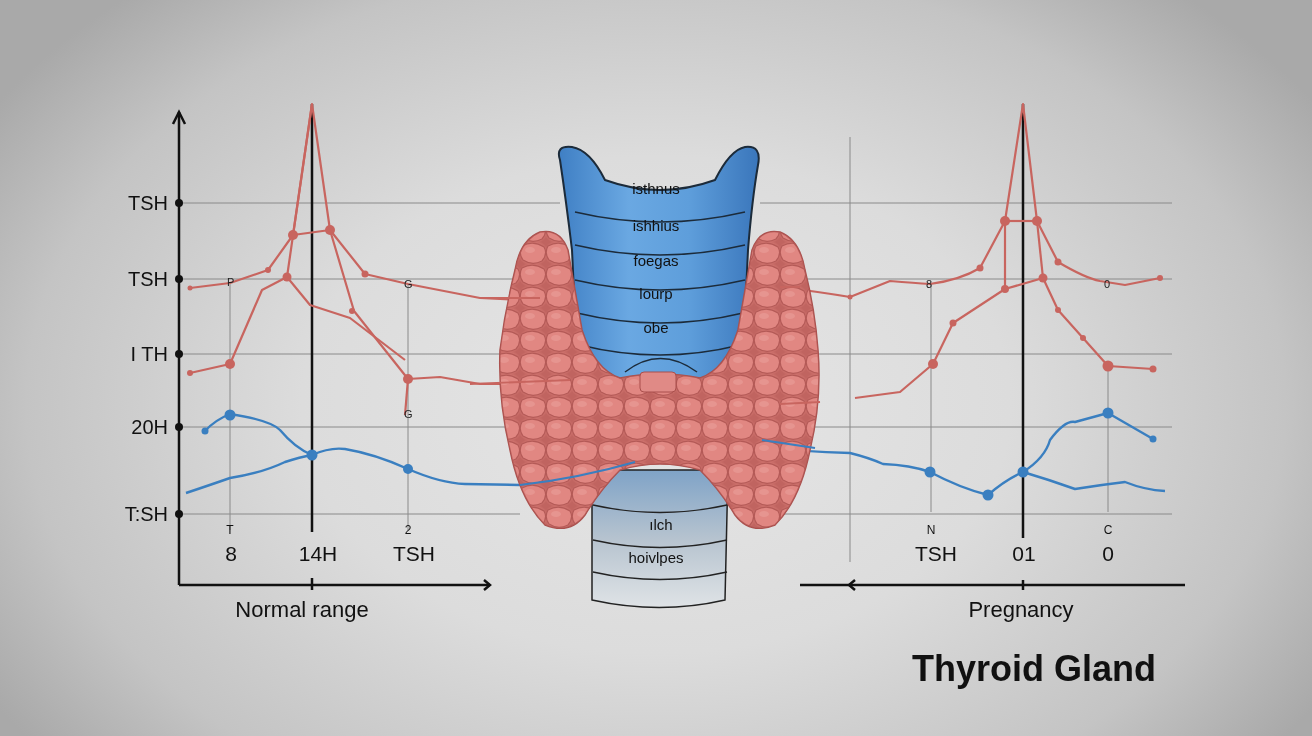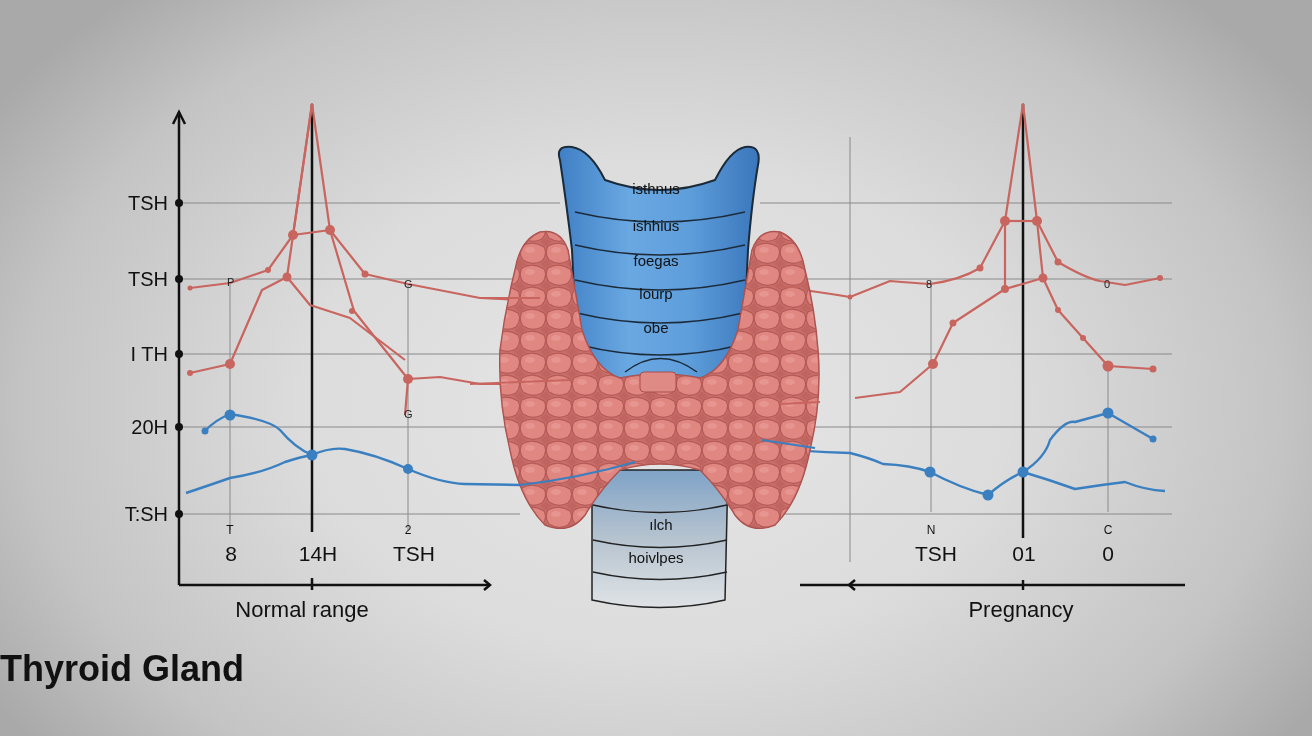--- a/index.html
+++ b/index.html
@@ -5,21 +5,21 @@
   html, body { margin: 0; padding: 0; }
   body {
     width: 1312px; height: 736px; overflow: hidden; position: relative;
     background: radial-gradient(ellipse 60% 75% at 50% 55%, #e6e6e6 0%, #dcdcdc 45%, #c4c4c4 80%, #a9a9a9 100%);
     font-family: "Liberation Sans", sans-serif;
   }
   #stage { position: absolute; left: 0; top: 0; width: 1312px; height: 736px; }
   .lbl { font-family: "Liberation Sans", sans-serif; fill: #111; }
   .title {
     position: absolute; left: 0; width: 1156px; top: 648px;
-    text-align: left; font-size: 36px; font-weight: bold; color: #111;
+    text-align: right; font-size: 36px; font-weight: bold; color: #111;
     font-family: "Liberation Sans", sans-serif;
   }
 </style>
 </head>
 <body>
 
 <svg id="stage" viewBox="0 0 1312 736" xmlns="http://www.w3.org/2000/svg">
   <defs>
     <linearGradient id="trachUp" x1="0" x2="1" y1="0" y2="0">
       <stop offset="0" stop-color="#3f7fc4"></stop>

